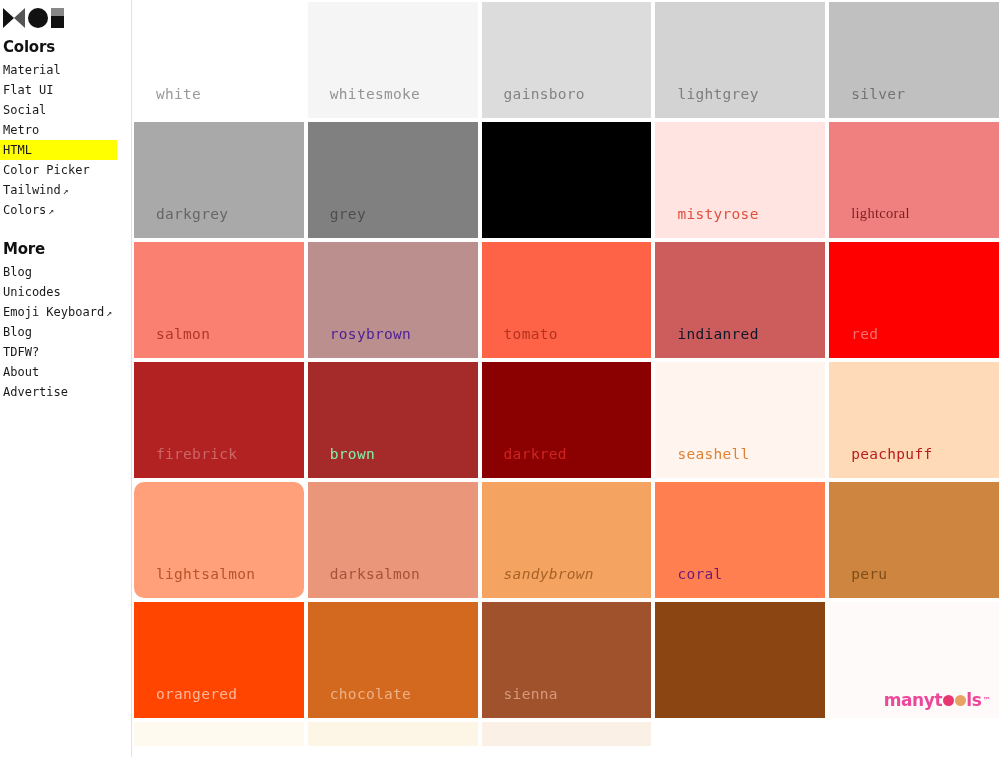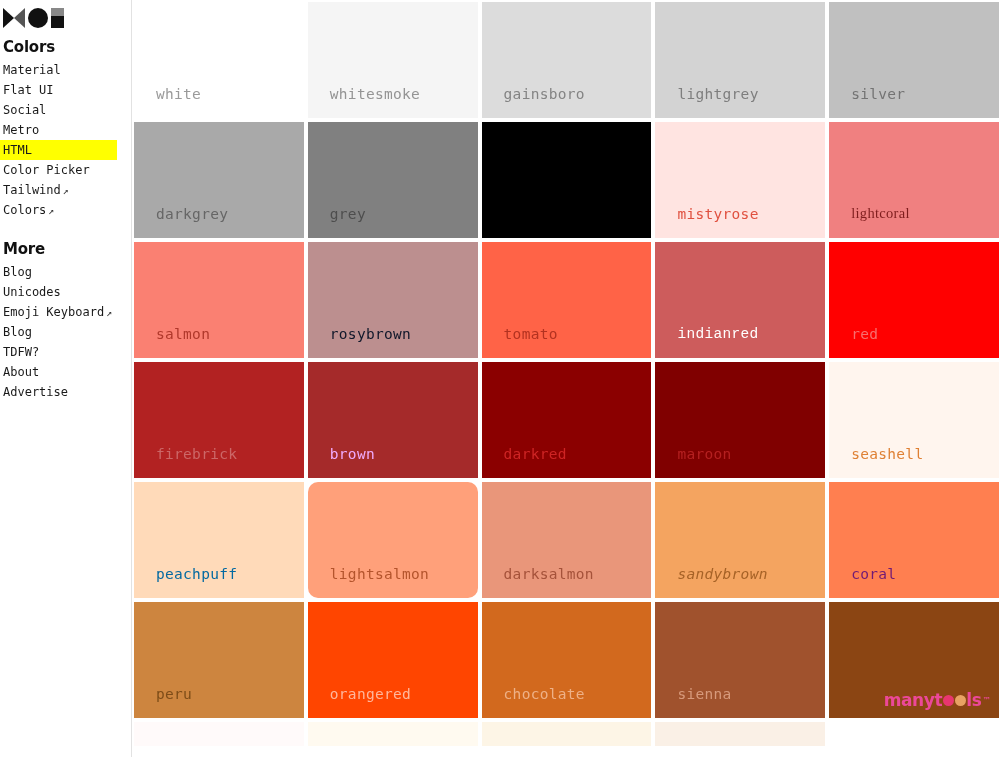--- a/index.html
+++ b/index.html
@@ -247,48 +247,45 @@
         <div class="swatch" style="background: rgb(255, 228, 225);">
           <span class="swatch-label" style="color: rgb(224, 80, 63);">mistyrose</span>
         </div>
         <div class="swatch" style="background: rgb(240, 128, 128);">
           <span class="swatch-label" style="color: #7f1d1d; font-family: Liberation Serif, serif;">lightcoral</span>
         </div>
         <div class="swatch" style="background: rgb(250, 128, 114);">
           <span class="swatch-label" style="color: rgb(176, 56, 43);">salmon</span>
         </div>
         <div class="swatch" style="background: rgb(188, 143, 143);">
-          <span class="swatch-label" style="color: #0f172a;">rosybrown</span>
+          <span class="swatch-label" style="color: #4c1d95;">rosybrown</span>
         </div>
         <div class="swatch" style="background: rgb(255, 99, 71);">
           <span class="swatch-label" style="color: rgb(179, 50, 32);">tomato</span>
         </div>
         <div class="swatch" style="background: rgb(205, 92, 92);">
-          <span class="swatch-label" style="color: #ffffff; font-family: Liberation Mono, monospace;">indianred</span>
+          <span class="swatch-label" style="color: #0f172a;">indianred</span>
         </div>
         <div class="swatch" style="background: rgb(255, 0, 0);">
           <span class="swatch-label" style="color: rgb(247, 110, 110);">red</span>
         </div>
         <div class="swatch" style="background: rgb(178, 34, 34);">
           <span class="swatch-label" style="color: rgb(204, 103, 103);">firebrick</span>
         </div>
         <div class="swatch" style="background: rgb(165, 42, 42);">
-          <span class="swatch-label" style="color: #f0abfc; margin-top: 44px;">brown</span>
+          <span class="swatch-label" style="color: #86efac; margin-top: 44px;">brown</span>
         </div>
         <div class="swatch" style="background: rgb(139, 0, 0);">
           <span class="swatch-label" style="color: rgb(207, 36, 36);">darkred</span>
         </div>
-        <div class="swatch" style="background: rgb(128, 0, 0);">
-          <span class="swatch-label" style="color: rgb(181, 32, 32);">maroon</span>
-        </div>
         <div class="swatch" style="background: rgb(255, 245, 238);">
           <span class="swatch-label" style="color: rgb(223, 128, 52);">seashell</span>
         </div>
         <div class="swatch" style="background: rgb(255, 218, 185);">
-          <span class="swatch-label" style="color: #0369a1;">peachpuff</span>
+          <span class="swatch-label" style="color: #b91c1c;">peachpuff</span>
         </div>
         <div class="swatch" style="background: rgb(255, 160, 122); border-radius: 10px;">
           <span class="swatch-label" style="color: rgb(180, 84, 44);">lightsalmon</span>
         </div>
         <div class="swatch" style="background: rgb(233, 150, 122);">
           <span class="swatch-label" style="color: rgb(165, 82, 58);">darksalmon</span>
         </div>
         <div class="swatch" style="background: rgb(244, 164, 96); font-style: italic;">
           <span class="swatch-label" style="color: rgb(166, 98, 38);">sandybrown</span>
         </div>

